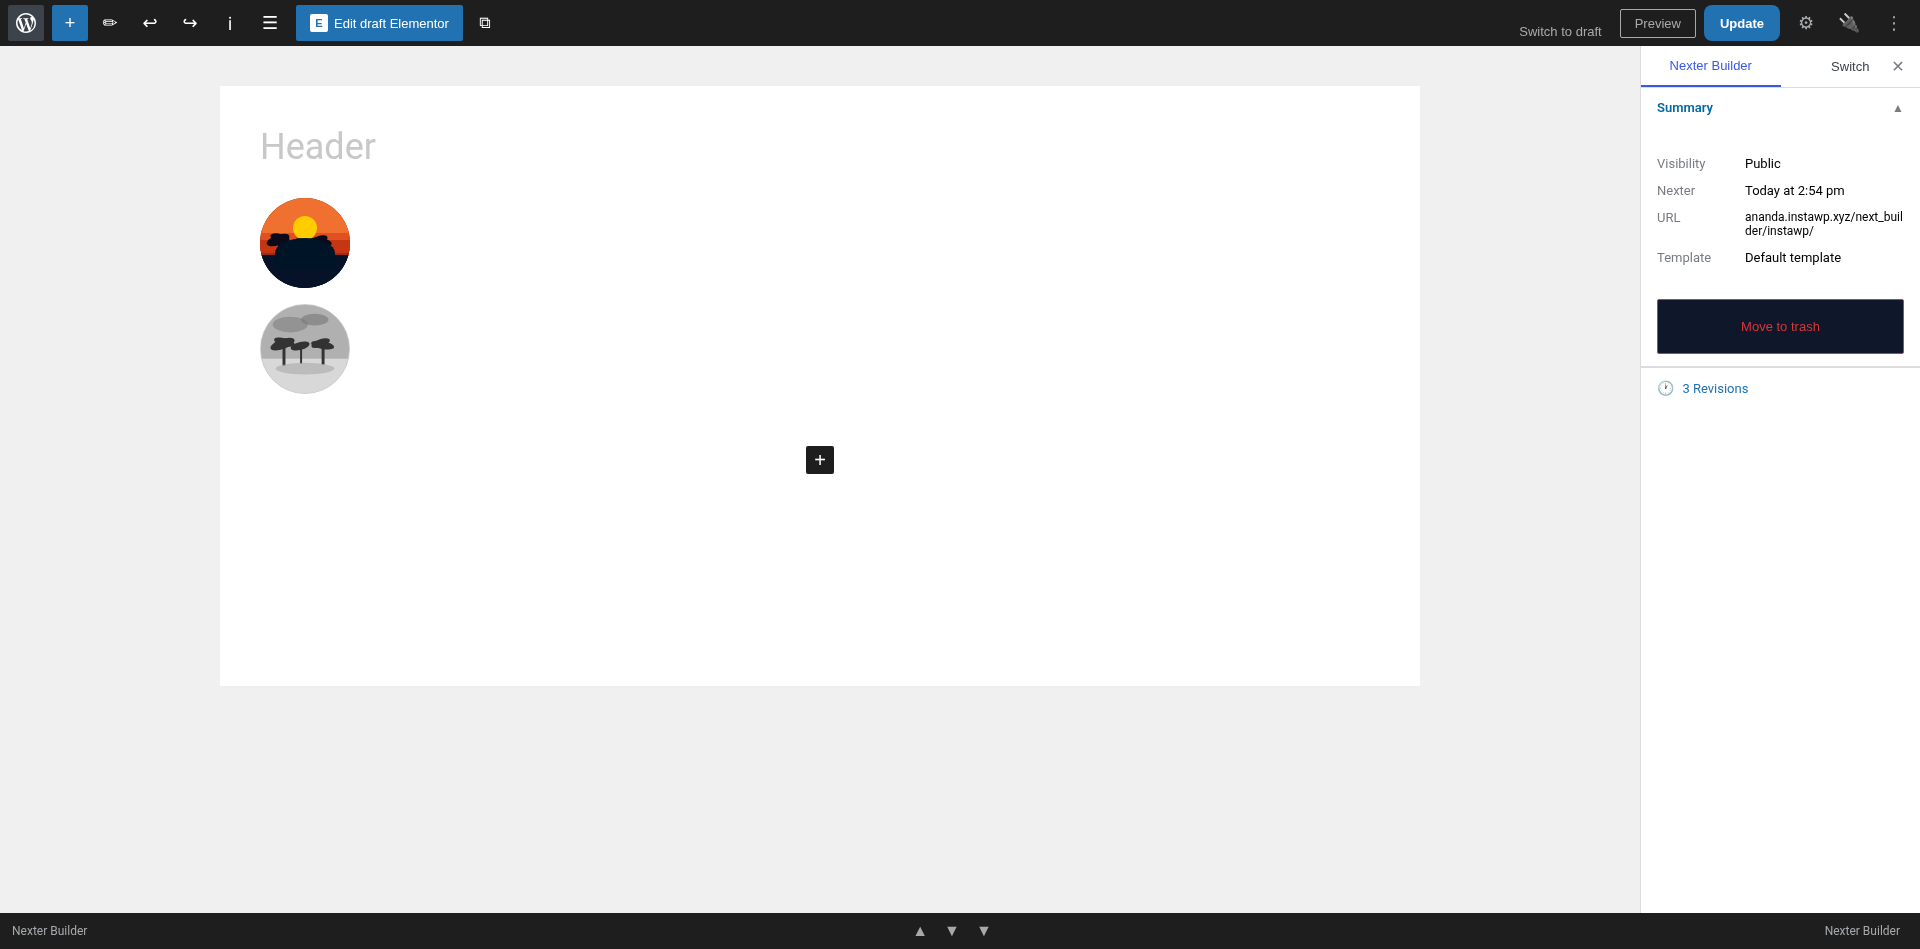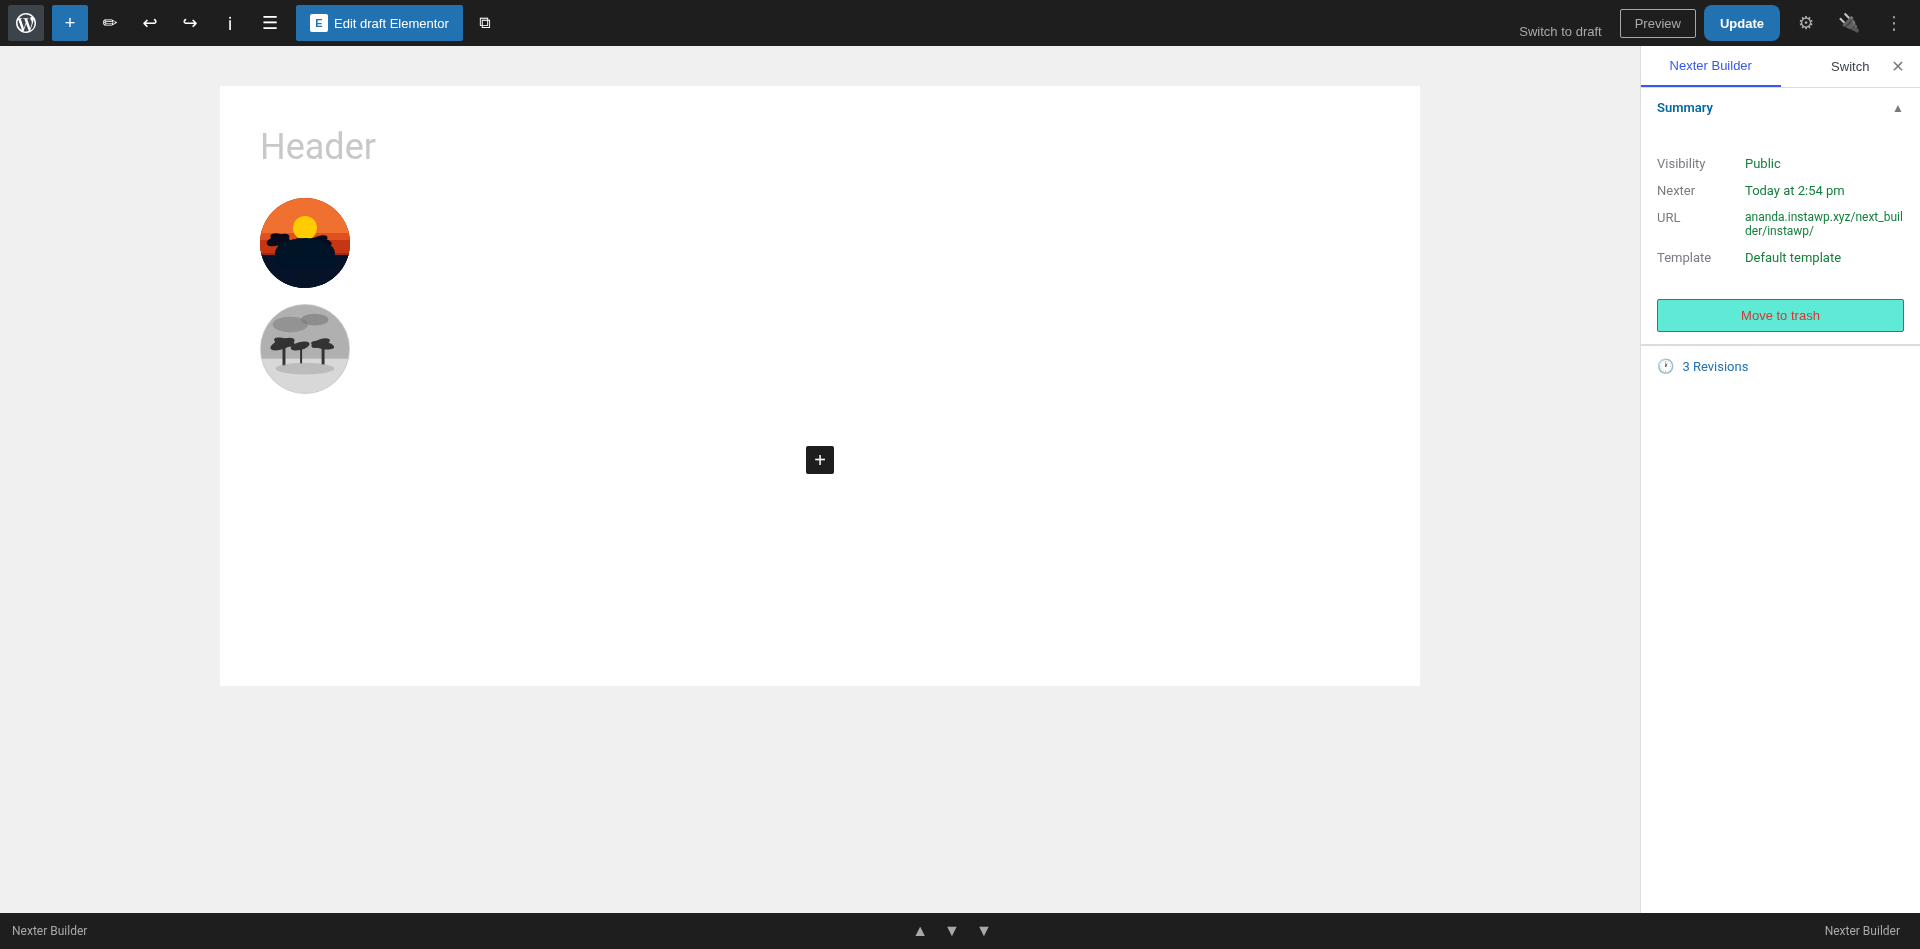--- a/index.html
+++ b/index.html
@@ -265,35 +265,35 @@
       gap: 8px;
       padding: 6px 0;
       font-size: 13px;
     }
     .summary-row-label {
       color: #787c82;
       min-width: 80px;
       flex-shrink: 0;
     }
     .summary-row-value {
-      color: #15803d;
+      color: #000000;
       cursor: pointer;
       text-decoration: none;
     }
     .summary-row-value.url-value {
       word-break: break-all;
       font-size: 12px;
     }
 
     .move-to-trash-btn {
       display: block;
       width: calc(100% - 32px);
       margin: 12px 16px;
-      padding: 8px 16px;
-      background: #5eead4;
+      padding: 19px 16px;
+      background: #0f172a;
       border: 1px solid #d63638;
       color: #d63638;
       cursor: pointer;
       font-size: 13px;
       font-weight: 500;
       border-radius: 2px;
       text-align: center;
     }
 
     .revisions-row {

